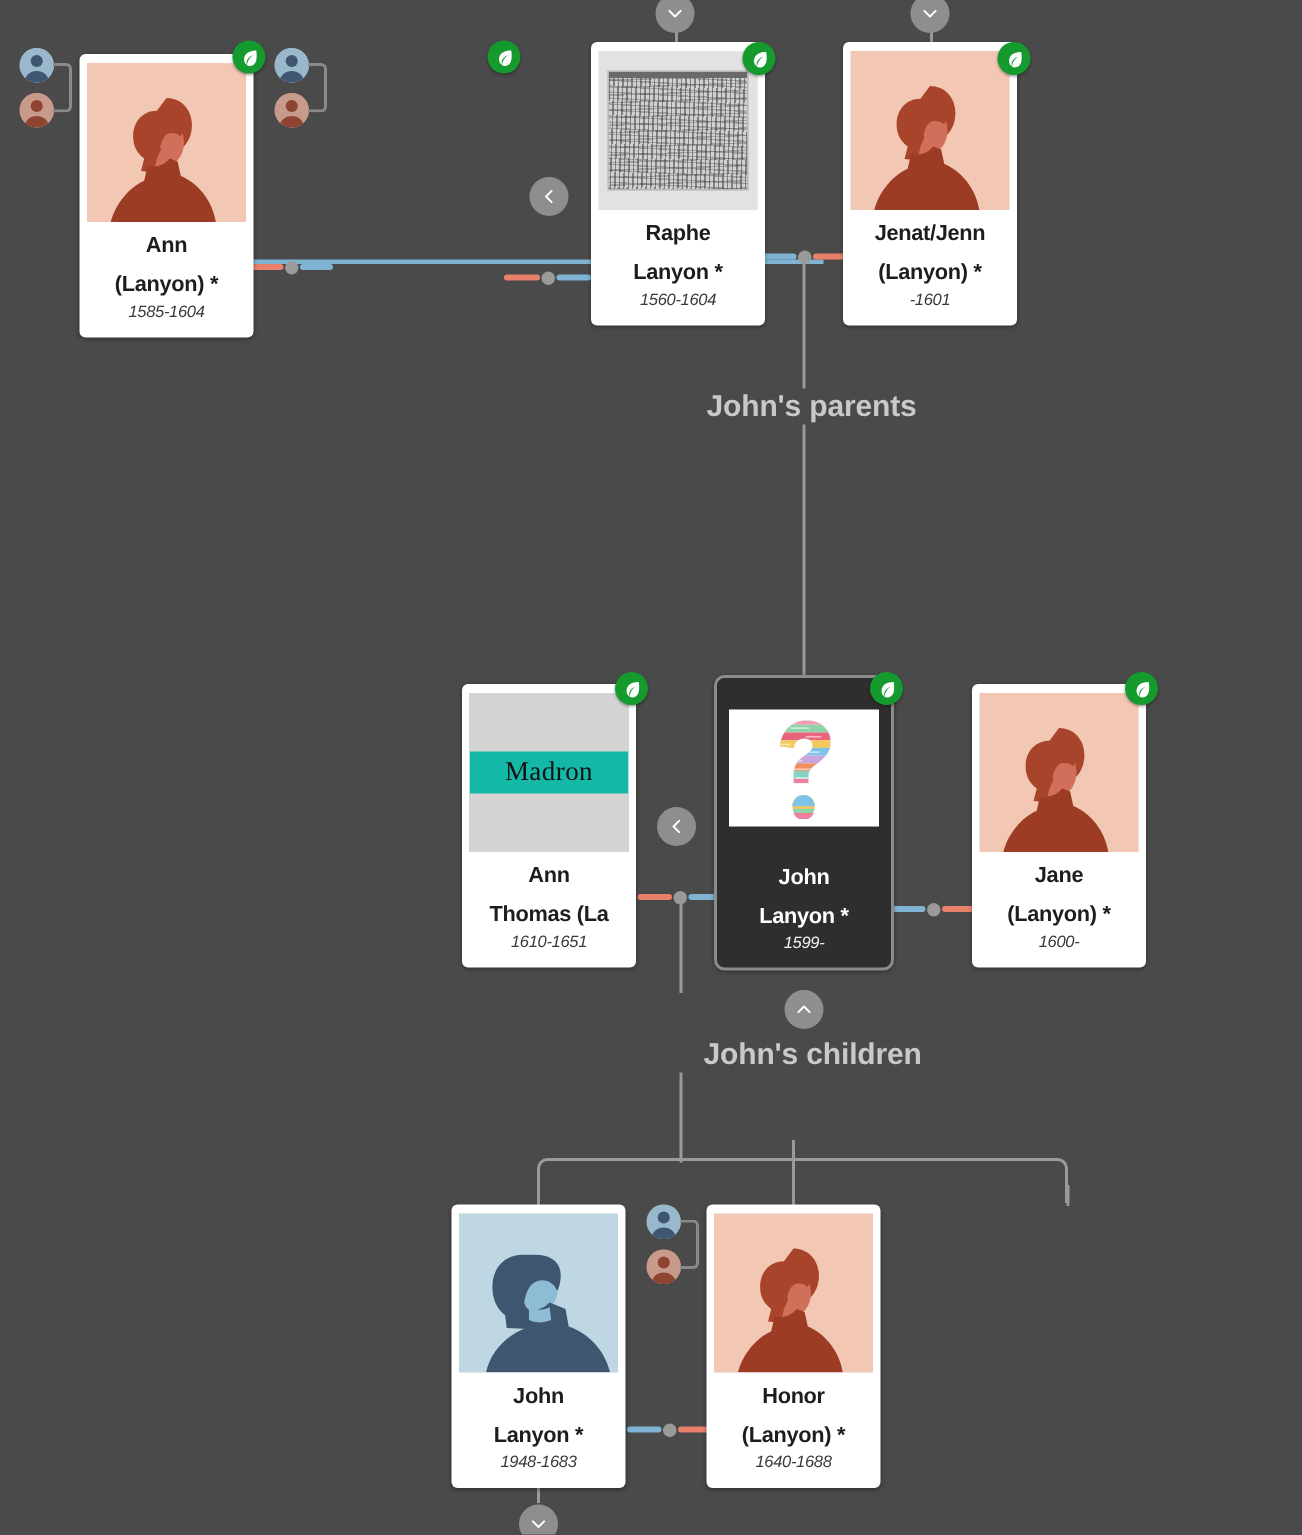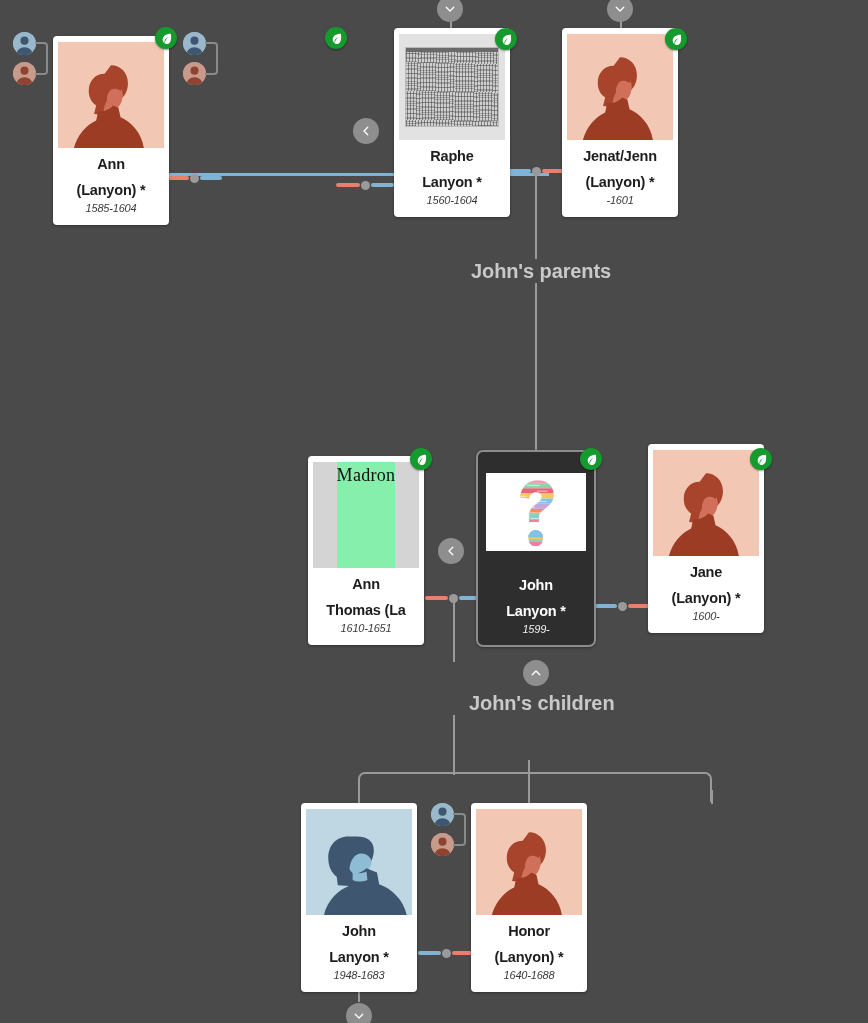--- a/index.html
+++ b/index.html
@@ -92,22 +92,22 @@
   }
   .scan .paper::after {
     content:"";
     position:absolute; left:0; right:0; top:0; height:4px;
     background:#6a6a6a;
   }
 
   
   .placeholder {
     position:absolute; inset:0;
-    background:#86efac;
-    display:flex; 
+    background:#14b8a6;
+    display:flex; flex-direction:column;
   }
   .placeholder .bar { background:#d4d4d4; flex:1 1 auto; }
   .placeholder .cap {
     flex: 0 0 auto;
     text-align:center;
     font-family:"Liberation Serif", serif;
     font-size:18px;
     color:#111;
     padding:3px 0 4px 0;
     letter-spacing:.3px;
@@ -432,21 +432,21 @@
       <path d="M20 3C11 3 5 7 5 14c0 3 1.4 5.3 3.4 6.6C7.2 16 10 11 16 9c-4.6 3-7 7.4-7.4 12.2 1 .5 2.2.8 3.4.8 6.6 0 10-6 8-19z" fill="#ffffff"></path>
     </svg>
   </div>
 
   <div class="spouse" style="left:594px; top:604px; width:57px;">
     <div class="seg m"></div>
     <div class="knot"></div>
     <div class="seg f"></div>
   </div>
 
-  <div class="card" style="left:648px; top:444px;">
+  <div class="card" style="left:648px; top:456px;">
     <div class="thumb">
       <div class="av female">
         <svg viewBox="0 0 100 100" preserveAspectRatio="xMidYMax slice" aria-hidden="true">
           <path d="M44 30c-9 0-15 7-15 16 0 7 3 11 7 14l-2 8 18 2 3-14c7-2 11-9 11-17 0-10-7-17-16-17z" fill="#a8442c"></path>
           <path d="M49 52c5 0 9-3 11-8 2 6 1 14-4 18l-2 9-12-2 2-9c2-4 3-8 5-8z" fill="#d1705a"></path>
           <path d="M52 60c-3 4-9 6-14 5l-2 9c-9 4-18 14-21 26h66c-2-14-12-25-22-29l-2-9z" fill="#9c3c24"></path>
           <path d="M53 44c4 0 7 2 8 6-1 5-5 8-9 8-3 0-5-2-6-5 1-5 3-9 7-9z" fill="#d1705a"></path>
         </svg>
       </div>
     </div>

